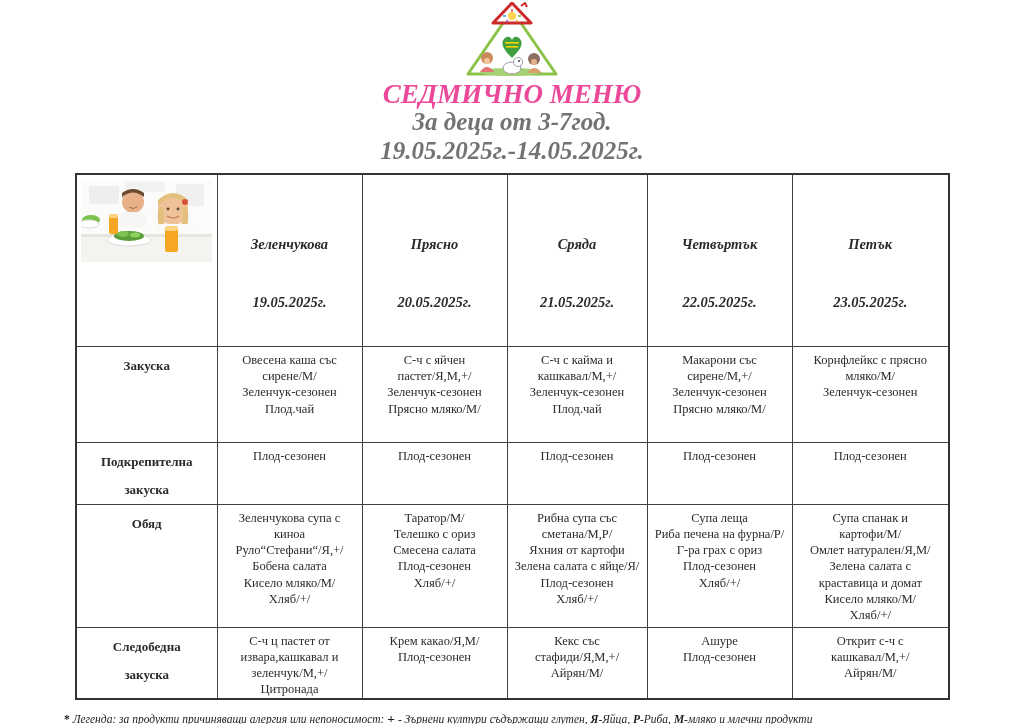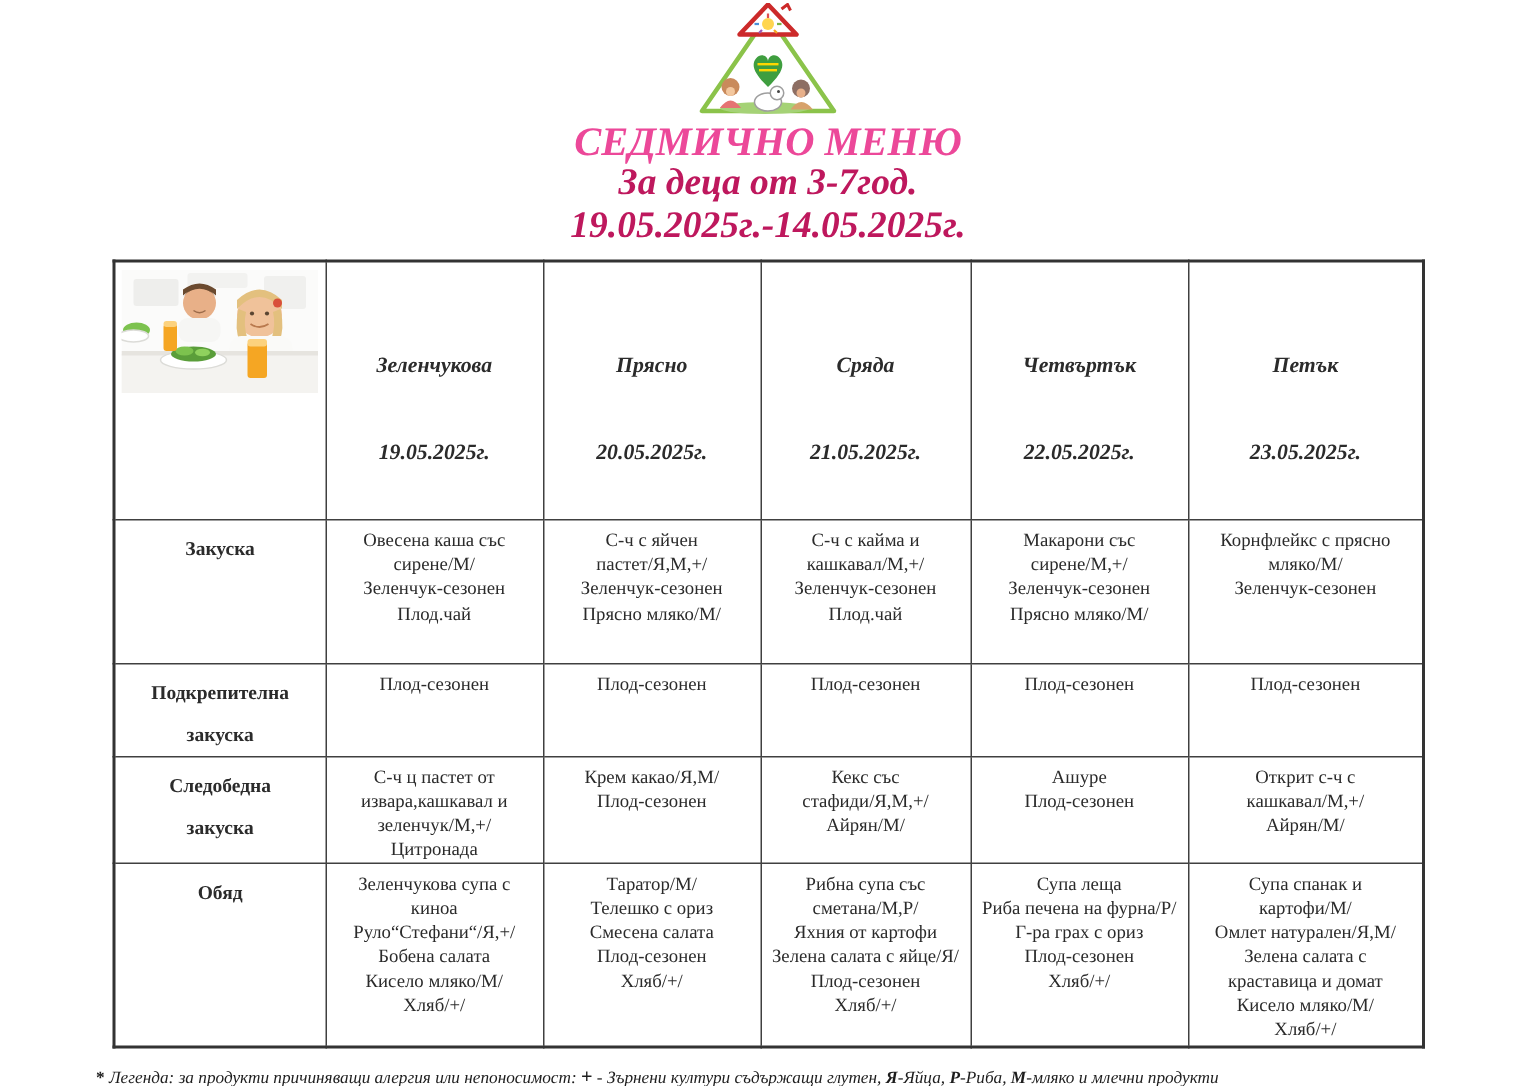--- a/index.html
+++ b/index.html
@@ -3,21 +3,21 @@
 <meta charset="utf-8">
 <style>
   * { margin: 0; padding: 0; box-sizing: border-box; }
   html, body { width: 1024px; height: 724px; background: #ffffff; overflow: hidden; }
   body { font-family: "Liberation Serif", "DejaVu Serif", serif; color: #2b2b2b; position: relative; }
 
   
   .doc-header { text-align: center; padding-top: 2px; }
   .logo-wrap { width: 120px; height: 76px; margin: 0 auto; }
   .title-line1 { font-size: 27px; font-weight: bold; font-style: italic; color: #ec4899; line-height: 1.05; margin-top: 2px; }
-  .title-line2, .title-line3 { font-size: 25px; font-weight: bold; font-style: italic; color: #be185d; line-height: 1.15; }
+  .title-line2, .title-line3 { font-size: 25px; font-weight: bold; font-style: italic; color: #737373; line-height: 1.15; }
 
   
   table.menu { border-collapse: collapse; table-layout: fixed; margin: 7px 0 0 75px; width: 873px; border: 2px solid #333; }
   table.menu td, table.menu th { border: 1px solid #404040; vertical-align: top; text-align: center; }
   .day-head { font-weight: bold; font-style: italic; font-size: 14.5px; padding-top: 26px; line-height: 2.0; white-space: pre-line; }
   .row-label { font-weight: bold; font-size: 13px; padding-top: 5px; line-height: 2.15; white-space: pre-line; margin-top: 16px; }
   .menu-cell { font-size: 12.5px; line-height: 1.3; padding: 5px 3px 0 3px; white-space: pre-line; margin-top: 18px; }
   .photo-cell { padding: 0; }
   .photo-cell svg { display: block; margin: 5px auto 0 auto; }
 
@@ -168,73 +168,73 @@
   </tr>
 
   <tr style="height:55px">
     <td class="row-label">Подкрепителна
 закуска</td>
     <td class="menu-cell">Плод-сезонен</td>
     <td class="menu-cell">Плод-сезонен</td>
     <td class="menu-cell">Плод-сезонен</td>
     <td class="menu-cell">Плод-сезонен</td>
     <td class="menu-cell">Плод-сезонен</td>
+  </tr>
+
+  <tr style="height:123px">
+    <td class="row-label">Обяд</td>
+    <td class="menu-cell">Зеленчукова супа с
+киноа
+Руло“Стефани“/Я,+/
+Бобена салата
+Кисело мляко/М/
+Хляб/+/</td>
+    <td class="menu-cell">Таратор/М/
+Телешко с ориз
+Смесена салата
+Плод-сезонен
+Хляб/+/</td>
+    <td class="menu-cell">Рибна супа със
+сметана/М,Р/
+Яхния от картофи
+Зелена салата с яйце/Я/
+Плод-сезонен
+Хляб/+/</td>
+    <td class="menu-cell">Супа леща
+Риба печена на фурна/Р/
+Г-ра грах с ориз
+Плод-сезонен
+Хляб/+/</td>
+    <td class="menu-cell">Супа спанак и
+картофи/М/
+Омлет натурален/Я,М/
+Зелена салата с
+краставица и домат
+Кисело мляко/М/
+Хляб/+/</td>
   </tr>
 
   <tr style="height:69px">
     <td class="row-label">Следобедна
 закуска</td>
     <td class="menu-cell">С-ч ц пастет от
 извара,кашкавал и
 зеленчук/М,+/
 Цитронада</td>
     <td class="menu-cell">Крем какао/Я,М/
 Плод-сезонен</td>
     <td class="menu-cell">Кекс със
 стафиди/Я,М,+/
 Айрян/М/</td>
     <td class="menu-cell">Ашуре
 Плод-сезонен</td>
     <td class="menu-cell">Открит с-ч с
 кашкавал/М,+/
 Айрян/М/</td>
   </tr>
-
-  <tr style="height:123px">
-    <td class="row-label">Обяд</td>
-    <td class="menu-cell">Зеленчукова супа с
-киноа
-Руло“Стефани“/Я,+/
-Бобена салата
-Кисело мляко/М/
-Хляб/+/</td>
-    <td class="menu-cell">Таратор/М/
-Телешко с ориз
-Смесена салата
-Плод-сезонен
-Хляб/+/</td>
-    <td class="menu-cell">Рибна супа със
-сметана/М,Р/
-Яхния от картофи
-Зелена салата с яйце/Я/
-Плод-сезонен
-Хляб/+/</td>
-    <td class="menu-cell">Супа леща
-Риба печена на фурна/Р/
-Г-ра грах с ориз
-Плод-сезонен
-Хляб/+/</td>
-    <td class="menu-cell">Супа спанак и
-картофи/М/
-Омлет натурален/Я,М/
-Зелена салата с
-краставица и домат
-Кисело мляко/М/
-Хляб/+/</td>
-  </tr>
 </tbody>
   </table>
 
 <div class="footnotes">
   <div class="fn-line">
     <span class="fn-star">*</span><span> Легенда: за продукти причиняващи алергия или непоносимост: </span><span class="fn-plus">+</span><span> - Зърнени култури  съдържащи глутен, </span><span class="fn-bold">Я</span><span>-Яйца, </span><span class="fn-bold">Р</span><span>-Риба, </span><span class="fn-bold">М</span><span>-мляко и млечни продукти</span>
   </div>
 
 </div>
 

